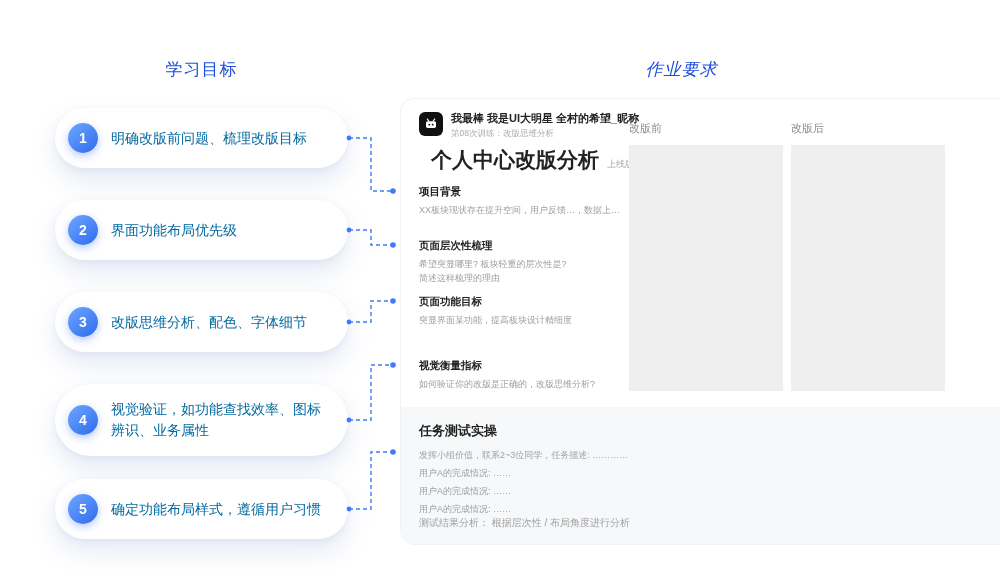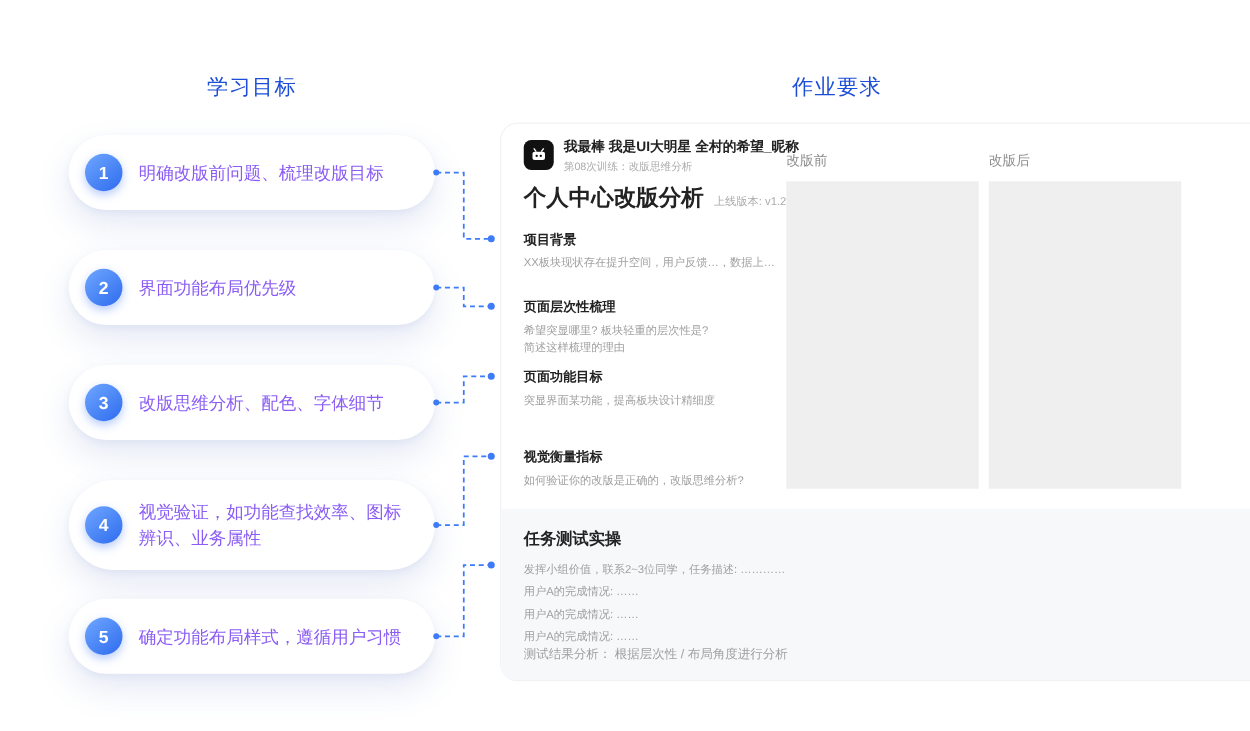--- a/index.html
+++ b/index.html
@@ -2,47 +2,47 @@
 <html><head>
 <meta charset="utf-8">
 <style>
   html,body{margin:0;padding:0;background:#ffffff;}
   body{width:1000px;height:585px;font-family:"Liberation Sans","DejaVu Sans",sans-serif;position:relative;overflow:hidden;}
   .stage{position:relative;width:1000px;height:585px;}
 
   
   .col-title{position:absolute;top:58px;font-size:17px;color:#1d4ed8;letter-spacing:1px;text-align:center;}
   .left-title{left:55px;width:293px;}
-  .right-title{left:388px;width:563px;}
+  .right-title{left:400px;width:563px;font-style:italic;}
 
   .goal-card{position:absolute;left:55px;width:293px;background:#fff;border-radius:36px;
     box-shadow:0 12px 26px rgba(86,119,192,0.16),0 2px 6px rgba(86,119,192,0.08);
     display:flex;align-items:center;gap:13px;padding:0 14px 0 13px;box-sizing:border-box;}
   .g1{top:108px;height:60px}
   .g2{top:200px;height:60px}
   .g3{top:292px;height:60px}
   .g4{top:384px;height:72px}
   .g5{top:479px;height:60px}
   .goal-num{width:30px;height:30px;flex:0 0 30px;border-radius:50%;
     background:linear-gradient(140deg,#6FA7FF,#2E6BEE);color:#fff;font-size:14px;font-weight:bold;
     display:flex;align-items:center;justify-content:center;box-shadow:0 3px 8px rgba(46,107,238,0.35);}
-  .goal-text{font-size:14px;color:#8b5cf6;line-height:1.5;}
+  .goal-text{font-size:14px;color:#0369a1;line-height:1.5;}
 
   
   .connectors{position:absolute;left:0;top:0;width:1000px;height:585px;pointer-events:none;}
 
   
   .panel{position:absolute;left:400px;top:98px;width:673px;height:447px;background:#fff;
     border:1px solid #F1F2F5;border-radius:14px;box-sizing:border-box;}
   .doc-header{position:absolute;left:18px;top:13px;display:flex;gap:8px;align-items:flex-start;}
   .avatar{width:24px;height:24px;background:#111;border-radius:6px;display:flex;align-items:center;justify-content:center;flex:0 0 24px;}
   .author{font-size:11px;font-weight:bold;color:#222;line-height:1.2;}
   .course{font-size:8.5px;color:#ABABAB;margin-top:3px;}
   .doc-title-row{position:absolute;left:18px;top:47px;display:flex;align-items:baseline;gap:8px;}
-  .doc-title{font-size:18px;font-weight:bold;color:#222;}
+  .doc-title{font-size:21px;font-weight:bold;color:#222;margin-left:12px;}
   .doc-version{font-size:9px;color:#ABABAB;}
 
   .sec{position:absolute;left:18px;width:205px;}
   .s1{top:86px}.s2{top:140px}.s3{top:196px}.s4{top:260px}
   .sec-h{font-size:10.5px;font-weight:bold;color:#222;margin:0 0 5px 0;}
   .sec-b{font-size:9px;color:#A0A0A0;line-height:1.55;}
 
   .ph-label{position:absolute;top:22px;width:154px;text-align:left;font-size:11px;color:#8E8E8E;}
   .ph-label.before{left:228px}.ph-label.after{left:390px}
   .ph-rect{position:absolute;top:46px;width:154px;height:246px;background:#EFEFEF;}

